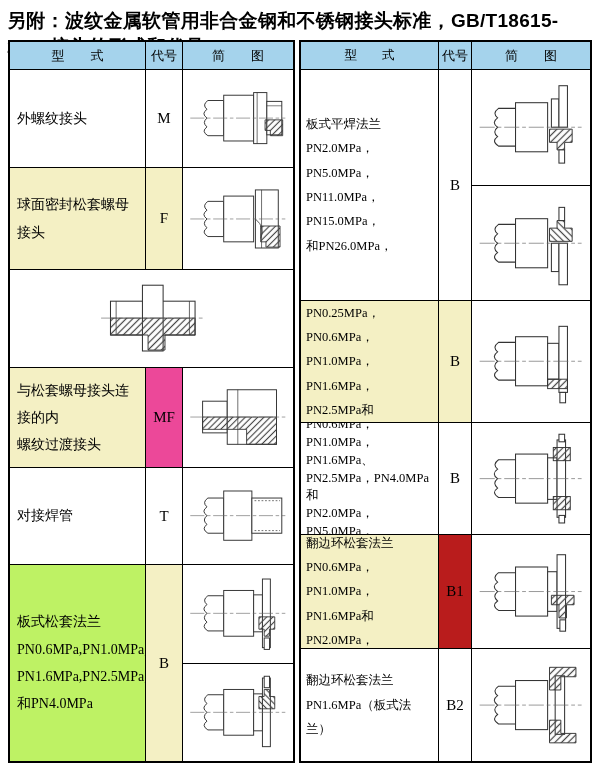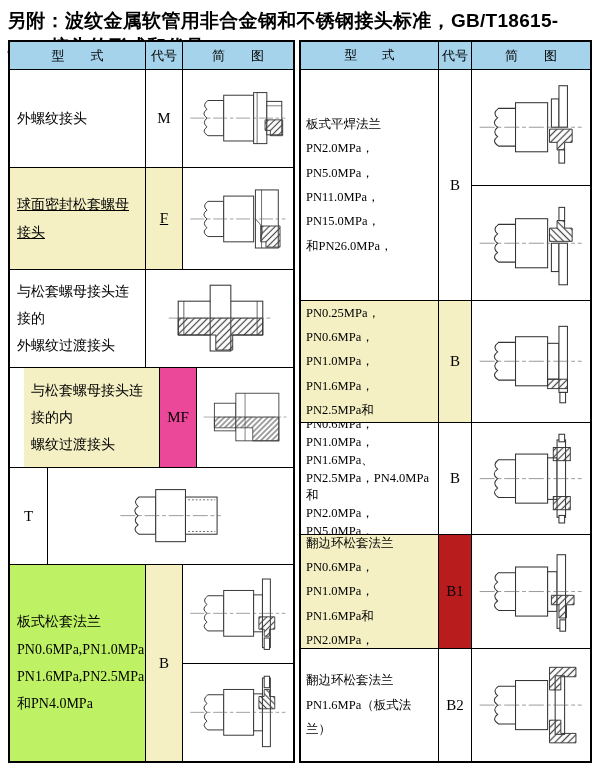--- a/index.html
+++ b/index.html
@@ -77,21 +77,21 @@
               <rect x="78" y="19" width="15" height="58" fill="#ffffff" stroke="#333" stroke-width="1.1"></rect>
               <line x1="82" y1="19" x2="82" y2="77" stroke="#333" stroke-width="0.8"></line>
               <rect x="93" y="29" width="17" height="38" fill="#ffffff" stroke="#333" stroke-width="1.1"></rect>
               <line x1="93" y1="34" x2="110" y2="34" stroke="#333" stroke-width="0.7"></line>
               <path d="M91,50 H111 V68 H97 V62 H91 Z" fill="url(#h1)" stroke="#333" stroke-width="1"></path>
               <line x1="6" y1="48" x2="114" y2="48" stroke="#666" stroke-width="0.7" stroke-dasharray="16 3 4 3"></line>
             </svg>
           </div>
         </div>
       </div>
-      <div class="row" style="height: 102px; text-decoration: underline;">
+      <div class="row" style="height: 102px;">
         <div class="cell c-type" style="background: rgb(244, 240, 196);">球面密封松套螺母接头</div>
         <div class="cell c-code" style="background: rgb(244, 240, 196);">F</div>
         <div class="cell c-dia">
           <div class="dia">
             <svg viewBox="0 0 120 96" preserveAspectRatio="xMidYMid meet">
               <defs>
                 <pattern id="h2" width="5" height="5" patternUnits="userSpaceOnUse" patternTransform="rotate(45)">
                   <line x1="2.5" y1="0" x2="2.5" y2="5" stroke="#444" stroke-width="1.3"></line>
                 </pattern>
               </defs>
@@ -100,41 +100,39 @@
               <rect x="80" y="15" width="26" height="66" fill="#ffffff" stroke="#333" stroke-width="1.1"></rect>
               <line x1="87" y1="15" x2="87" y2="81" stroke="#333" stroke-width="0.8"></line>
               <path d="M80,48 Q92,58 86,70" fill="none" stroke="#333" stroke-width="0.9"></path>
               <path d="M86,56 H108 V80 H92 V74 H86 Z" fill="url(#h2)" stroke="#333" stroke-width="1"></path>
               <line x1="6" y1="48" x2="114" y2="48" stroke="#666" stroke-width="0.7" stroke-dasharray="16 3 4 3"></line>
             </svg>
           </div>
         </div>
       </div>
       <div class="row" style="height: 98px;">
-        <div class="cell c-type">与松套螺母接头连接的
-外螺纹过渡接头</div>
         <div class="cell c-dia">
           <div class="dia">
             <svg viewBox="0 0 120 96" preserveAspectRatio="xMidYMid meet">
               <defs>
                 <pattern id="h3" width="5" height="5" patternUnits="userSpaceOnUse" patternTransform="rotate(45)">
                   <line x1="2.5" y1="0" x2="2.5" y2="5" stroke="#444" stroke-width="1.3"></line>
                 </pattern>
               </defs>
               <rect x="16" y="30" width="90" height="36" fill="#ffffff" stroke="#333" stroke-width="1.1"></rect>
               <line x1="22" y1="30" x2="22" y2="66" stroke="#333" stroke-width="0.8"></line>
               <line x1="100" y1="30" x2="100" y2="66" stroke="#333" stroke-width="0.8"></line>
               <rect x="50" y="13" width="22" height="70" fill="#ffffff" stroke="#333" stroke-width="1.1"></rect>
               <path d="M16,48 H106 V66 H74 V82 H56 V66 H16 Z" fill="url(#h3)" stroke="#333" stroke-width="1"></path>
               <line x1="6" y1="48" x2="114" y2="48" stroke="#666" stroke-width="0.7" stroke-dasharray="16 3 4 3"></line>
             </svg>
           </div>
         </div>
       </div>
-      <div class="row" style="height: 100px; padding-left: 14px;">
+      <div class="row" style="height: 100px;">
         <div class="cell c-type" style="background: rgb(244, 240, 196);">与松套螺母接头连接的内
 螺纹过渡接头</div>
         <div class="cell c-code" style="background: #ec4899;">MF</div>
         <div class="cell c-dia">
           <div class="dia">
             <svg viewBox="0 0 120 96" preserveAspectRatio="xMidYMid meet">
               <defs>
                 <pattern id="h4" width="5" height="5" patternUnits="userSpaceOnUse" patternTransform="rotate(45)">
                   <line x1="2.5" y1="0" x2="2.5" y2="5" stroke="#444" stroke-width="1.3"></line>
                 </pattern>
@@ -142,20 +140,21 @@
               <rect x="20" y="30" width="28" height="36" fill="#ffffff" stroke="#333" stroke-width="1.1"></rect>
               <rect x="48" y="17" width="56" height="62" fill="#ffffff" stroke="#333" stroke-width="1.1"></rect>
               <line x1="60" y1="17" x2="60" y2="79" stroke="#333" stroke-width="0.8"></line>
               <path d="M20,48 H104 V79 H70 V62 H20 Z" fill="url(#h4)" stroke="#333" stroke-width="1"></path>
               <line x1="6" y1="48" x2="114" y2="48" stroke="#666" stroke-width="0.7" stroke-dasharray="16 3 4 3"></line>
             </svg>
           </div>
         </div>
       </div>
       <div class="row" style="height: 97px;">
+        <div class="cell c-type">对接焊管</div>
         <div class="cell c-code">T</div>
         <div class="cell c-dia">
           <div class="dia">
             <svg viewBox="0 0 120 96" preserveAspectRatio="xMidYMid meet">
               <defs>
                 <pattern id="h5" width="5" height="5" patternUnits="userSpaceOnUse" patternTransform="rotate(45)">
                   <line x1="2.5" y1="0" x2="2.5" y2="5" stroke="#444" stroke-width="1.3"></line>
                 </pattern>
               </defs>
               <path d="M44,28 H26 Q19,33 25,38 Q18,43 25,48 Q19,53 25,58 Q18,63 26,68 H44 Z" fill="#ffffff" stroke="#333" stroke-width="1.1"></path>

